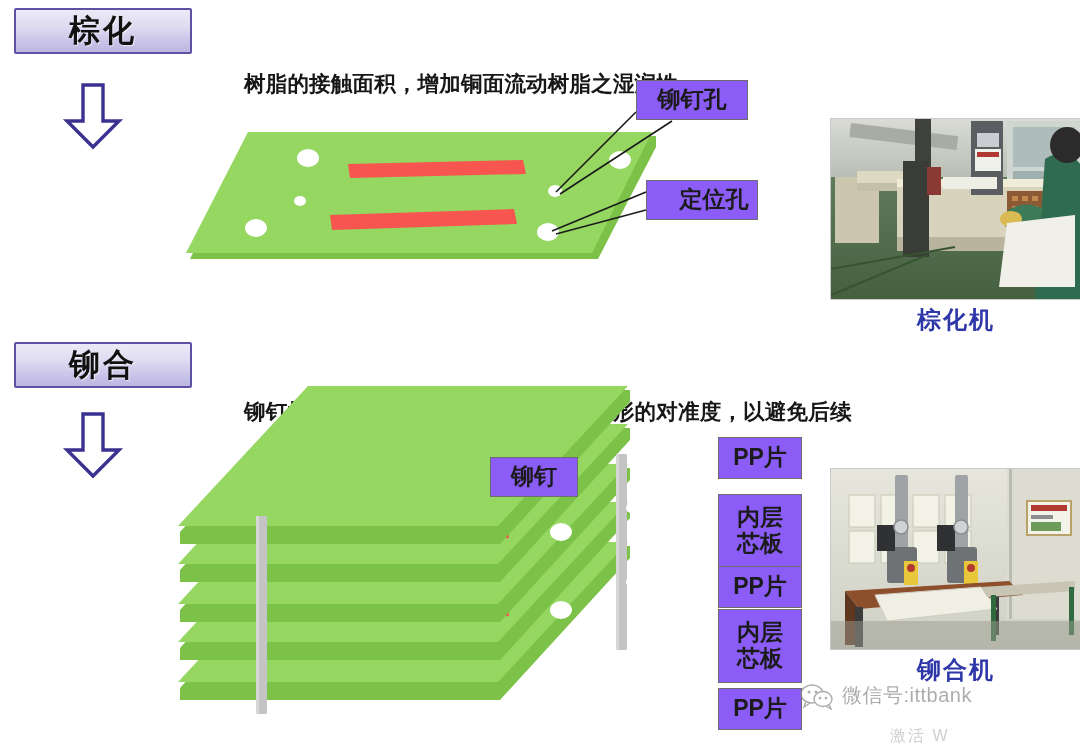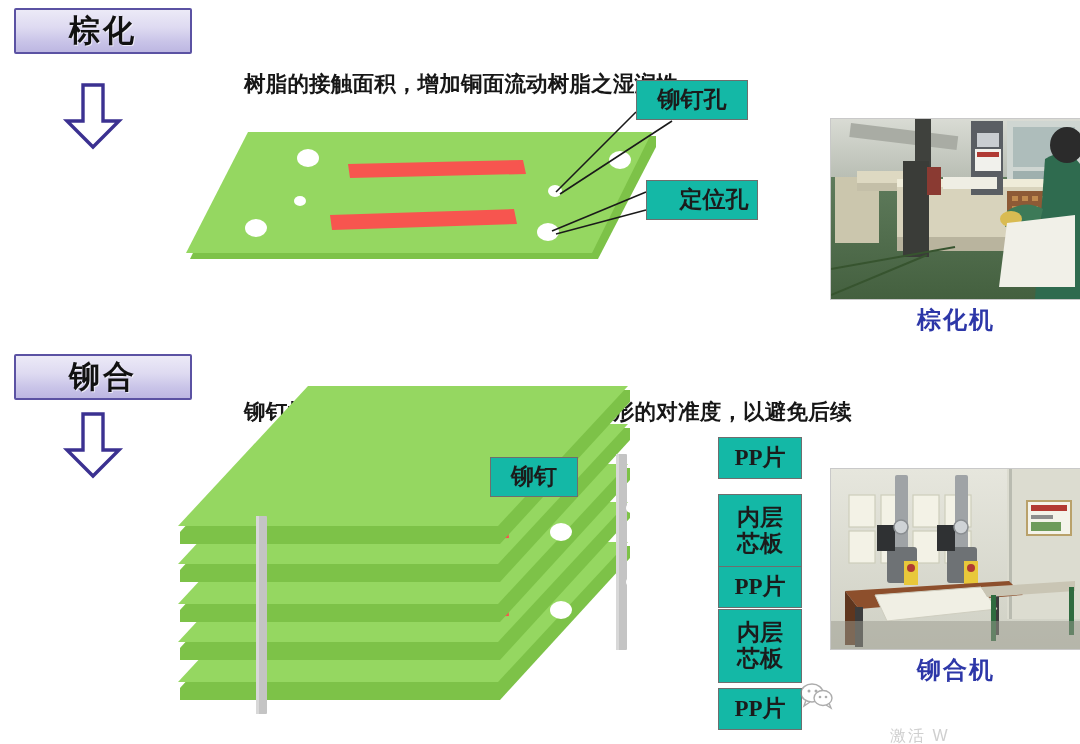--- a/index.html
+++ b/index.html
@@ -64,32 +64,31 @@
     white-space: pre-wrap;
   }
   #purpose-1 { left: 214px; top: 8px;   width: 860px; text-indent: 0; }
   #purpose-2 { left: 214px; top: 336px; width: 860px; }
   .purpose .l2, .purpose .l3 { display: block; padding-left: 30px; }
 
   
   .callout {
     position: absolute;
     border: 1.6px solid #6e6e6e;
-    background: #14b8a6;
+    background: #8b5cf6;
     box-sizing: border-box;
     display: flex;
     align-items: center;
     justify-content: center;
     color: #1b1b1b;
     font-size: 23px;
     font-weight: 700;
     line-height: 1.12;
     text-align: center;
     z-index: 7;
-    font-family: Liberation Serif, serif;
   }
   .callout.two-line { flex-direction: column; }
 
   
   #callout-rivet-hole   { left: 636px; top: 80px;  width: 112px; height: 40px; }
   #callout-locate-hole  { left: 646px; top: 180px; width: 112px; height: 40px; padding-left: 24px; }
   
   #callout-rivet        { left: 490px; top: 457px; width: 88px;  height: 40px; }
   #callout-pp-1         { left: 718px; top: 437px; width: 84px;  height: 42px; }
   #callout-core-1       { left: 718px; top: 494px; width: 84px;  height: 74px; }
@@ -260,21 +259,21 @@
           <path d="M0 150 L124 128" stroke="#37542f" stroke-width="2" fill="none"></path>
           <path d="M0 176 L96 136" stroke="#37542f" stroke-width="2" fill="none"></path>
         </svg>
       </div>
       <div class="photo-caption">棕化机</div>
     </div>
   </div>
 
   <div class="section" id="section-2">
 
-    <div class="stage-button" id="btn-rivet" style="top:24px;">
+    <div class="stage-button" id="btn-rivet" style="top:12px;">
       <span class="lbl">铆合</span>
     </div>
 
     <div class="down-arrow" id="arrow-2" style="top:82px;">
       <svg width="62" height="66" viewBox="0 0 62 66" aria-hidden="true">
         <path d="M21 2 L41 2 L41 38 L57 38 L31 64 L5 38 L21 38 Z" fill="#ffffff" stroke="#3b3191" stroke-width="3.4" stroke-linejoin="miter"></path>
       </svg>
     </div>
 
     <div class="purpose" id="purpose-2" style="top:6px;">
@@ -452,17 +451,18 @@
         <ellipse cx="12" cy="11" rx="11" ry="9" fill="none" stroke="#8d8d8d" stroke-width="1.4"></ellipse>
         <path d="M6 18 L4 24 L10 20" fill="none" stroke="#8d8d8d" stroke-width="1.4"></path>
         <circle cx="9" cy="9" r="1.5" fill="#8d8d8d"></circle>
         <circle cx="16" cy="9" r="1.5" fill="#8d8d8d"></circle>
         <ellipse cx="23" cy="16" rx="9" ry="7.5" fill="#ffffff" stroke="#8d8d8d" stroke-width="1.4"></ellipse>
         <path d="M29 21 L31 26 L26 23" fill="none" stroke="#8d8d8d" stroke-width="1.4"></path>
         <circle cx="20" cy="15" r="1.3" fill="#8d8d8d"></circle>
         <circle cx="26" cy="15" r="1.3" fill="#8d8d8d"></circle>
       </svg>
     </span>
+    <span class="wm-text">微信号:ittbank</span>
   </div>
 
   <div id="bottom-faint">激活 W</div>
 
 </div>
 
 </body></html>

